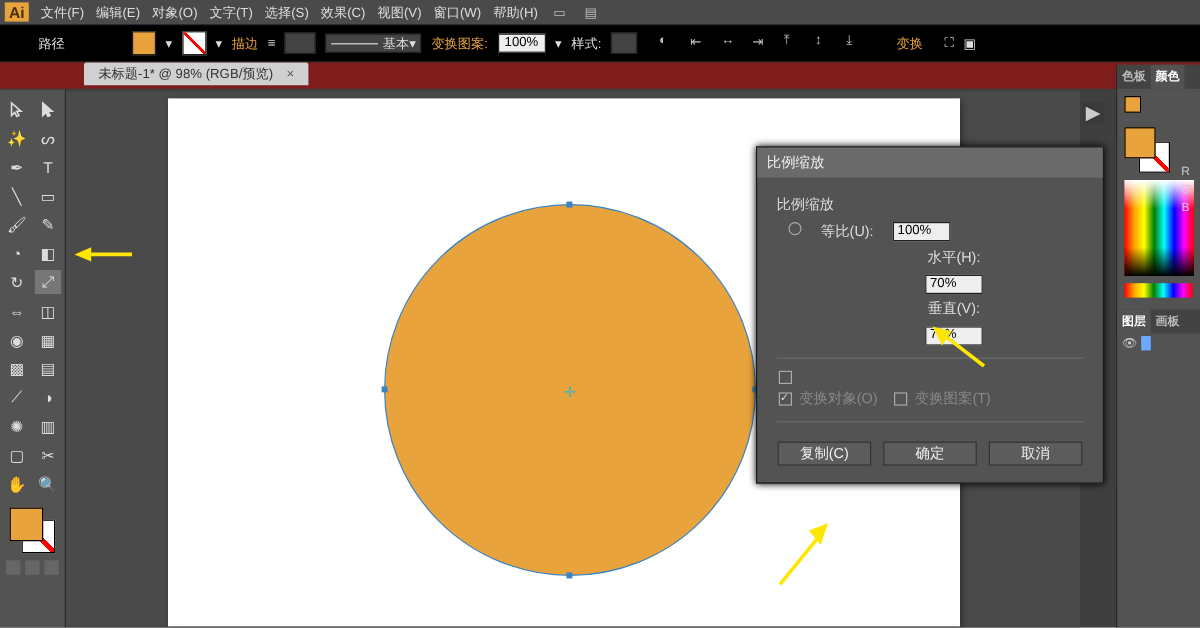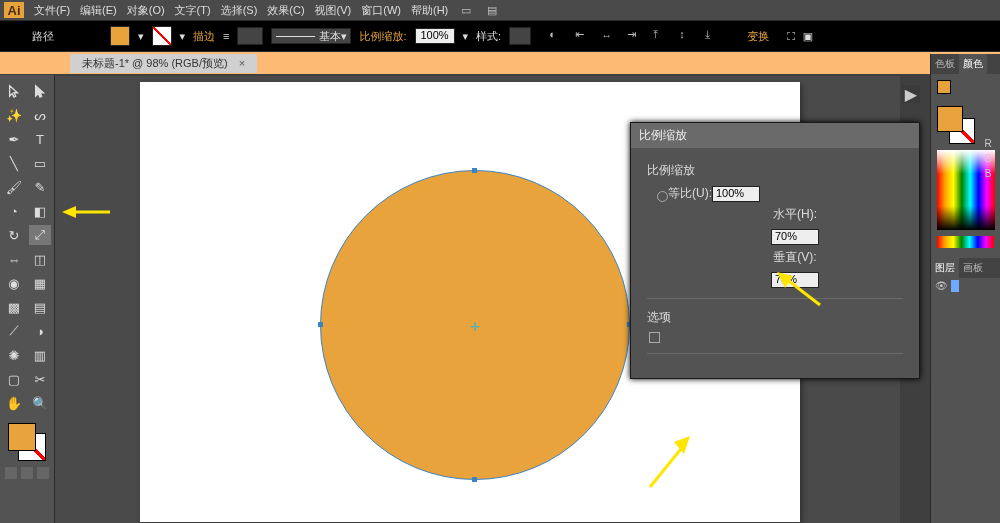--- a/index.html
+++ b/index.html
@@ -16,39 +16,39 @@
   .noneswatch { width:20px; height:20px; background:#fff; border:1px solid #222; position:relative;}
   .noneswatch::after{content:"";position:absolute;left:0;top:0;width:100%;height:100%;background:linear-gradient(to top right, transparent 45%, red 45%, red 55%, transparent 55%);}
   .ctrl-link { color:#e8a33d; }
   .dropdown-empty{ width:26px; height:18px; background:#444; border:1px solid #222;}
   .stroke-widget{ width:80px; height:16px; background:#444; border:1px solid #222; display:flex; align-items:center; justify-content:flex-end; padding-right:4px;}
   .stroke-line{ flex:1; height:1px; background:#ddd; margin:0 4px;}
   .opacity-input{ width:40px; height:16px; background:#eee; color:#000; font-size:11px; text-align:center; border:1px solid #222;}
   .icon-row { display:flex; gap:10px; margin-left:10px;}
   .icon-row .tool-ico { width:16px; height:16px; color:#bbb;}
   
-  .doctab-row { height:22px; background:#fdba74; display:flex; align-items:center;}
+  .doctab-row { height:22px; background:#7f1d1d; display:flex; align-items:flex-start;}
   .doctab { background:#d0d0d0; color:#333; font-size:11px; padding:2px 12px; margin-left:70px; border-radius:2px 2px 0 0;}
   .doctab .x{ margin-left:8px; color:#555;}
   
   .toolstrip { position:absolute; top:75px; left:0; width:55px; bottom:0; background:#535353; border-right:1px solid #2a2a2a; display:flex; flex-direction:column; align-items:center; padding-top:6px;}
   .tool-grid { display:grid; grid-template-columns: 22px 22px; gap:4px;}
   .tool-btn { width:22px; height:20px; display:flex; align-items:center; justify-content:center; color:#ddd; font-size:13px;}
   .tool-btn svg { width:14px; height:14px; stroke:#ddd; fill:none; stroke-width:1.5;}
   .tool-btn.highlight { background:#777;}
   .fillstroke { margin-top:10px; width:38px; height:38px; position:relative;}
   .fsq1{position:absolute; left:0; top:0; width:28px; height:28px; background:#e8a33d; border:1px solid #000;}
   .fsq2{position:absolute; right:0; bottom:0; width:28px; height:28px; background:#fff; border:1px solid #000;}
   .fsq2::after{content:"";position:absolute;left:0;top:0;width:100%;height:100%;background:linear-gradient(to top right, transparent 45%, red 45%, red 55%, transparent 55%);}
   .mini-row{ margin-top:6px; display:flex; gap:4px;}
   .mini-sq{ width:12px; height:12px; background:#666;}
   
   .right-column { position:absolute; top:54px; right:0; width:70px; bottom:0; background:#535353; border-left:1px solid #2a2a2a;}
   .r-tabs{ display:flex; font-size:10px; color:#bbb; background:#434343;}
-  .r-tab{ padding:3px 4px;}
+  .r-tab{ padding:3px 4px;font-weight:bold;}
   .r-tab.active{ background:#535353; color:#fff;}
   .r-swatch-row{ padding:6px; display:flex; gap:4px;}
   .r-sw{ width:14px; height:14px; background:#e8a33d; border:1px solid #000;}
   .fsq-mini{margin:6px; width:38px; height:38px; position:relative;}
   .fsq-m1{position:absolute; left:0; top:0; width:26px; height:26px; background:#e8a33d; border:1px solid #000;}
   .fsq-m2{position:absolute; right:0; bottom:0; width:26px; height:26px; background:#fff; border:1px solid #000;}
   .fsq-m2::after{content:"";position:absolute;left:0;top:0;width:100%;height:100%;background:linear-gradient(to top right, transparent 45%, red 45%, red 55%, transparent 55%);}
   .spectrum { margin:6px; width:58px; height:80px; background:
      linear-gradient(to bottom, rgba(255,255,255,1), rgba(255,255,255,0) 30%, rgba(0,0,0,0) 70%, rgba(0,0,0,1)),
      linear-gradient(to right, red, orange, yellow, green, cyan, blue, magenta, red);
@@ -64,21 +64,21 @@
   .canvas-area { position:absolute; top:76px; left:55px; right:100px; bottom:0; background:#4a4a4a;}
   .artboard { position:absolute; top:6px; left:85px; width:660px; height:440px; background:#fff; box-shadow:2px 2px 6px rgba(0,0,0,.4);}
   .circle{ position:absolute; top:88px; left:180px; width:310px; height:310px; border-radius:50%; background:#e8a33d; border:1px solid #3b84c4;}
   .sel-pt{ position:absolute; width:5px; height:5px; background:#3b84c4;}
   .center-reg{position:absolute; top:50%; left:50%; width:10px; height:10px; transform:translate(-50%,-50%); color:#3bb3c4; font-size:12px;}
   
   .dialog { position:absolute; top:122px; left:630px; width:290px; background:#535353; border:1px solid #1a1a1a; color:#ddd; font-size:12px; box-shadow:0 0 6px #000;}
   .dlg-title{ background:#6a6a6a; padding:4px 8px; color:#eee;}
   .dlg-body{ padding:14px 16px;}
   .group-label{ margin-bottom:6px;}
-  .radio-row{ display:flex; align-items:flex-end; gap:0; margin:4px 0 4px 10px;}
+  .radio-row{ display:flex; align-items:flex-start; gap:16px; margin:4px 0 4px 10px;}
   .radio{ width:11px; height:11px; border-radius:50%; border:1px solid #aaa; display:inline-block;}
   .radio.on::after{content:"";display:block;width:5px;height:5px;background:#ddd;border-radius:50%;margin:2px;}
   .val-input{ width:48px; height:16px; background:#eee; color:#000; text-align:left; padding-left:3px; font-size:11px; border:1px solid #222;}
   .sub-row{ display:flex; align-items:center; gap:6px; margin:4px 0 4px 40px;flex-direction:column;}
   .hr{ border:none; border-top:1px solid #6a6a6a; margin:10px 0;}
   .chk-row{ display:flex; align-items:center; gap:6px; margin:4px 0 4px 2px;}
   .chk{ width:11px;height:11px;border:1px solid #aaa;display:inline-block;}
   .chk.on::after{content:"✓";color:#ddd;font-size:9px;display:block;margin-top:-2px;}
   .dlg-btns{ display:flex; gap:10px; justify-content:center; margin-top:16px;}
   .dlg-btn{ width:78px; height:20px; background:#5c5c5c; border:1px solid #333; color:#eee; display:flex; align-items:center; justify-content:center; font-size:12px;}
@@ -115,21 +115,21 @@
   <div class="noneswatch"></div>
   <span>▾</span>
   <span class="ctrl-link">描边</span>
   <span>≡</span>
   <div class="dropdown-empty"></div>
   <div class="stroke-widget">
     <div class="stroke-line"></div>
     <span>基本</span>
     <span>▾</span>
   </div>
-  <span class="ctrl-link">比例缩放:</span>
+  <span class="ctrl-link">变换图案:</span>
   <div class="opacity-input">100%</div>
   <span>▾</span>
   <span class="ctrl-label">样式:</span>
   <div class="dropdown-empty" style="width:22px"></div>
   <div class="icon-row">
     <span class="tool-ico">◐</span>
     <span class="tool-ico">⇤</span>
     <span class="tool-ico">↔</span>
     <span class="tool-ico">⇥</span>
     <span class="tool-ico">⤒</span>
@@ -254,27 +254,37 @@
     <div class="sub-row">
       <span>水平(H):</span>
       <div class="val-input">70%</div>
     </div>
     <div class="sub-row">
       <span>垂直(V):</span>
       <div class="val-input">70%</div>
     </div>
 
     <hr class="hr">
-    <div class="group-label">选项</div>
     <div class="chk-row">
       <span class="chk"></span>
     </div>
+    <div class="chk-row dimmed">
+      <span class="chk on"></span>
+      <span>变换对象(O)</span>
+      <span class="chk" style="margin-left:8px"></span>
+      <span>变换图案(T)</span>
+    </div>
 
     <hr class="hr">
 
+    <div class="dlg-btns">
+      <div class="dlg-btn">复制(C)</div>
+      <div class="dlg-btn">确定</div>
+      <div class="dlg-btn">取消</div>
+    </div>
   </div>
 </div>
 
 <div class="arrow" style="top:202px; left:62px">
   <svg width="50" height="20">
       <line class="arrow-line" x1="48" y1="10" x2="10" y2="10"></line>
       <polygon class="arrow-head" points="0,10 14,4 14,16"></polygon>
     </svg>
 </div>
 <div class="arrow" style="top:270px; left:775px">

